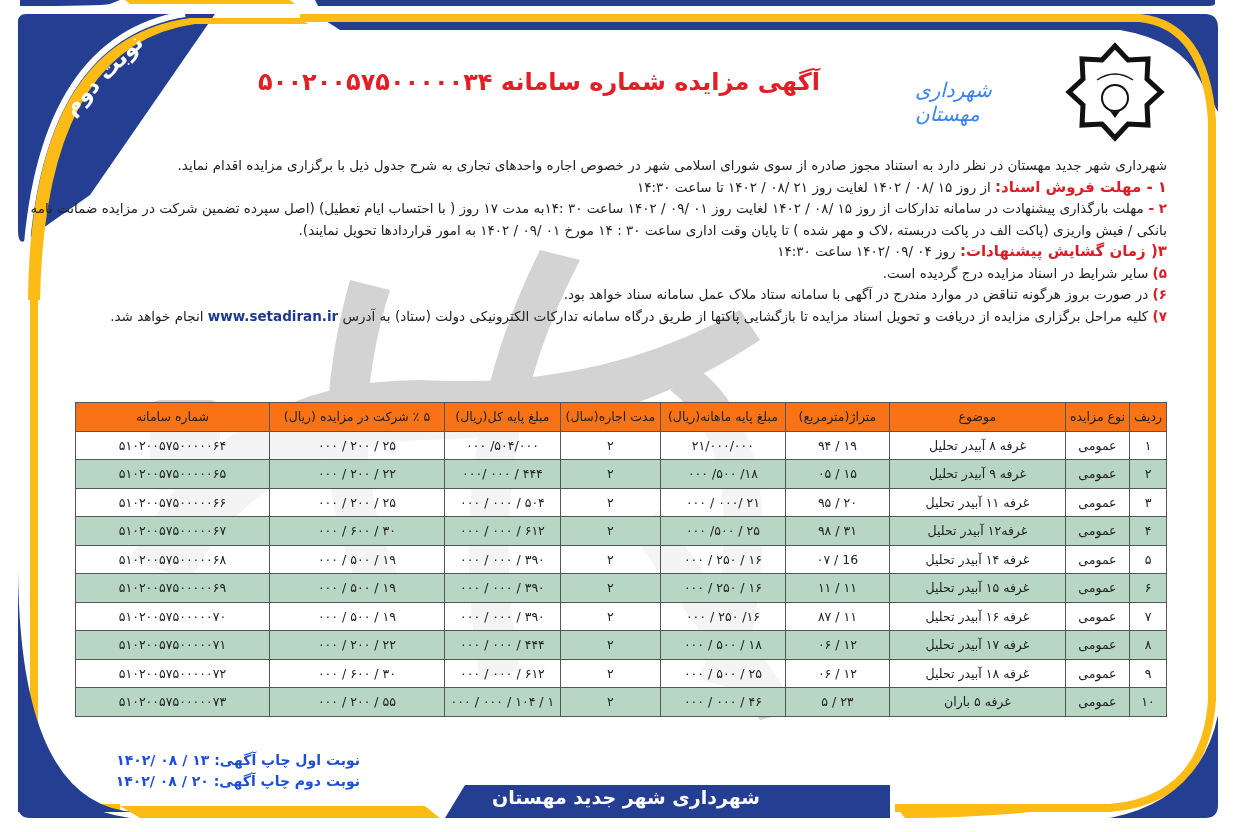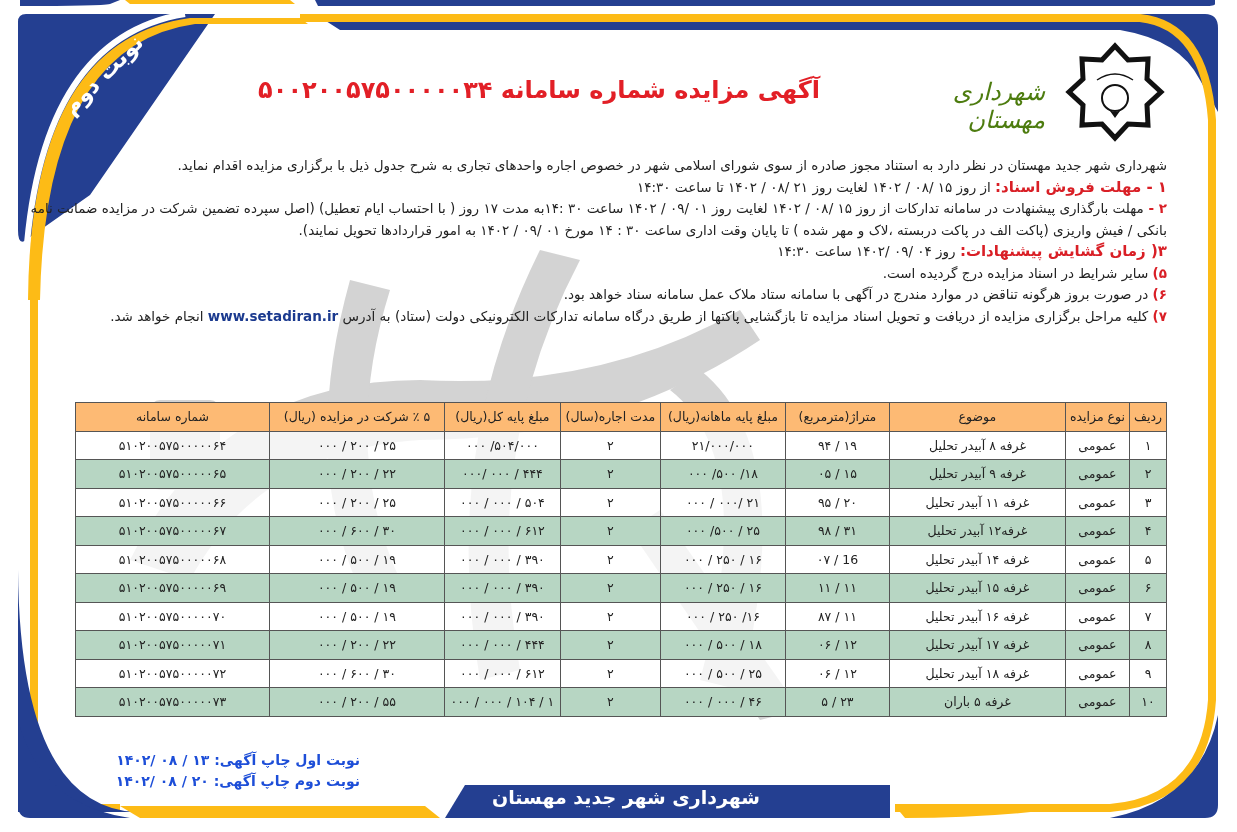--- a/index.html
+++ b/index.html
@@ -6,25 +6,25 @@
   html, body { width: 1237px; height: 832px; overflow: hidden; background: #ffffff; }
   body { font-family: "DejaVu Sans", sans-serif; position: relative; color: #222; }
 
   .frame { position: absolute; inset: 0; }
 
   .watermark { position: absolute; left: 100px; top: 250px; width: 900px; height: 500px; pointer-events: none; }
 
   .content { position: absolute; left: 0; top: 0; width: 1237px; height: 832px; }
 
   .title {
-    position: absolute; left: 370px; top: 76px; width: 450px; text-align: right;
+    position: absolute; left: 370px; top: 68px; width: 450px; text-align: right;
     color: #e21f26; font-weight: bold; font-size: 24px; direction: rtl; white-space: nowrap;
   }
   .logo { position: absolute; left: 915px; top: 42px; width: 250px; height: 100px; }
-  .logo-text { position: absolute; left: 915px; top: 78px; width: 130px; font-family: "DejaVu Serif", serif; font-size: 24px; direction: rtl; text-align: right; color: #4d7c0f; font-style: italic; }
+  .logo-text { position: absolute; left: 915px; top: 78px; width: 130px; font-family: "DejaVu Serif", serif; font-size: 20px; direction: rtl; text-align: left; color: #3b82f6; font-style: italic; }
 
   .round-badge {
     position: absolute; left: 52px; top: 62px; transform: rotate(-45deg);
     color: #fff; font-size: 22px; font-weight: bold; direction: rtl; white-space: nowrap;
   }
 
   .body-text {
     position: absolute; right: 70px; top: 155px; width: 1100px; direction: rtl; text-align: right;
     font-size: 13.5px; line-height: 21.5px; color: #222;
   }
@@ -33,21 +33,21 @@
   .body-text .num { color: #d91f26; font-weight: bold; }
   .body-text .url { color: #1b3a8f; font-weight: bold; direction: ltr; unicode-bidi: embed; }
 
   table.auction {
     position: absolute; left: 75px; top: 402px; width: 1092px; direction: rtl;
     border-collapse: collapse; font-size: 12.5px;
   }
   table.auction th, table.auction td {
     border: 1px solid #555; text-align: center; height: 28.5px; padding: 0 4px; white-space: nowrap; font-weight: normal;
   }
-  table.auction th { background: #fdba74; }
+  table.auction th { background: #f97316; }
   table.auction tr.alt td { background: #b7d6c3; }
   table.auction tr.plain td { background: rgba(255,255,255,0.75); margin-top: 40px; }
 
   .footer-dates {
     position: absolute; left: 100px; top: 750px; direction: rtl; text-align: right; width: 260px;
     font-size: 14px; font-weight: bold; line-height: 21px; color: #1d4ed8; white-space: nowrap;
   }
   .footer-banner {
     position: absolute; left: 476px; top: 786px; width: 300px; text-align: center; direction: rtl;
     color: #fff; font-size: 19px; font-weight: bold;

